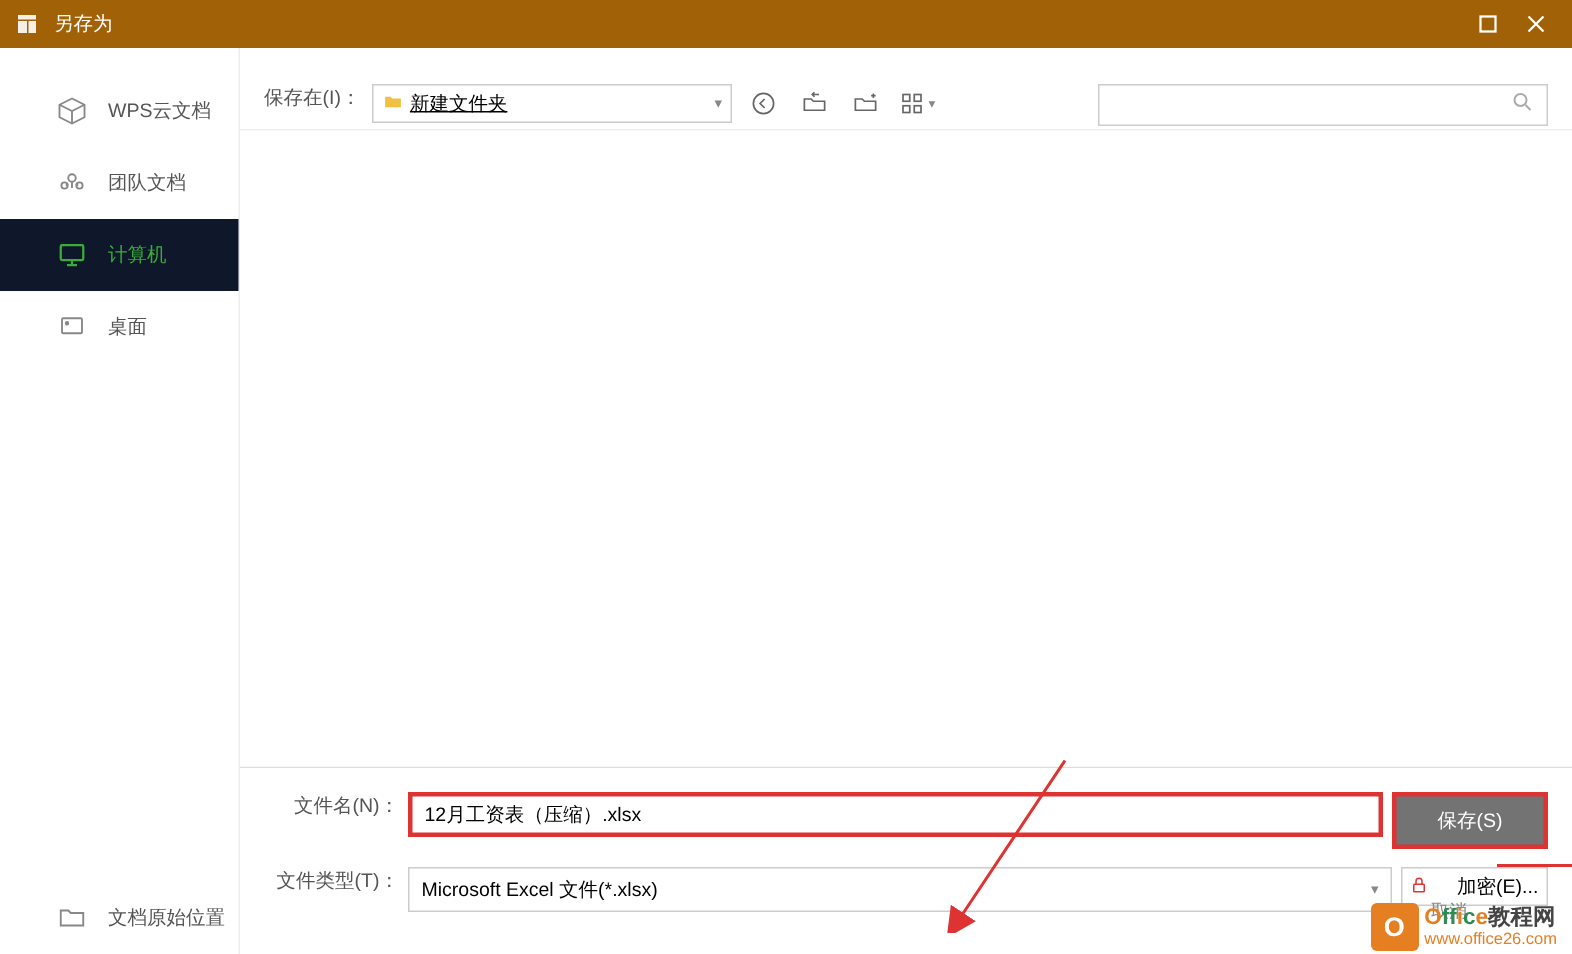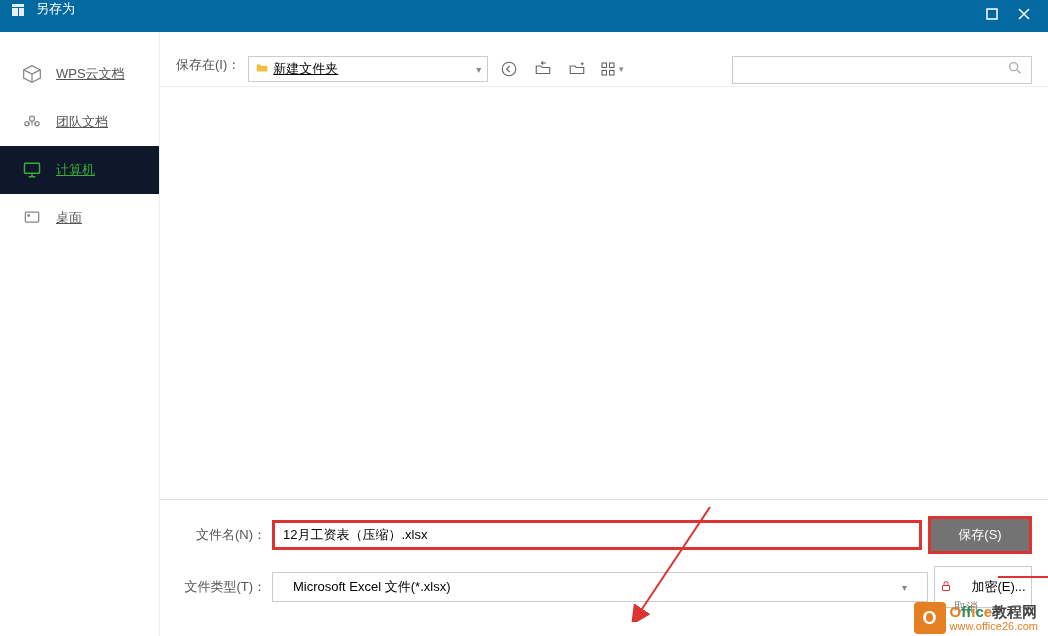--- a/index.html
+++ b/index.html
@@ -1,27 +1,27 @@
 <!DOCTYPE html>
 <html><head>
   <meta charset="utf-8">
   <style>
     * { margin: 0; padding: 0; box-sizing: border-box; font-family: "Microsoft YaHei", sans-serif; }
     body { width: 1048px; height: 636px; background: #fff; overflow: hidden; position: relative; }
     
-    .titlebar { height: 32px; background: #0369a1; display: flex; align-items: flex-start; padding: 0 8px; color: #fff; }
+    .titlebar { height: 32px; background: #a16207; display: flex; align-items: center; padding: 0 8px; color: #fff; }
     .titlebar-logo { width: 20px; height: 20px; margin-right: 8px; display: flex; align-items: center; justify-content: center; }
     .titlebar-title { flex: 1; font-size: 13px; }
     .titlebar-btn { width: 32px; height: 28px; display: flex; align-items: center; justify-content: center; cursor: pointer; }
     .titlebar-btn svg { stroke: #fff; }
     
     .main-area { display: flex; height: 604px; }
     
     .sidebar { width: 160px; background: #fff; border-right: 1px solid #eee; padding-top: 18px; display: flex; flex-direction: column; }
-    .sidebar-item { height: 48px; display: flex; align-items: center; padding-left: 20px; cursor: pointer; color: #555; font-size: 13px; text-decoration: underline; }
+    .sidebar-item { height: 48px; display: flex; align-items: center; padding-left: 36px; cursor: pointer; color: #555; font-size: 13px; }
     .sidebar-item.active { background: #0f172a; color: #39ac39; }
     .sidebar-item .icon { width: 24px; margin-right: 12px; display: flex; align-items: center; justify-content: center; }
     .sidebar-spacer { flex: 1; }
     
     .content { flex: 1; display: flex; flex-direction: column; }
     
     .toolbar { height: 48px; display: flex; align-items: flex-start; padding: 24px 16px 0 16px; gap: 8px; }
     .toolbar-label { font-size: 13px; color: #555; }
     .folder-select { display: flex; align-items: center; border: 1px solid #ccc; height: 26px; width: 240px; padding: 0 6px; cursor: pointer; font-size: 13px; }
     .folder-icon { color: #f0c040; margin-right: 4px; }
@@ -32,27 +32,27 @@
     .search-box { width: 300px; height: 28px; border: 1px solid #ccc; display: flex; align-items: center; padding: 0 8px; }
     .search-box input { border: none; outline: none; flex: 1; font-size: 13px; }
     .search-icon { color: #aaa; }
     
     .file-list { flex: 1; background: #fff; border-top: 1px solid #eee; margin-top: 6px; position: relative; }
     
     .arrow-red-1 { position: absolute; left: 470px; top: 415px; }
     .arrow-red-2 { position: absolute; left: 836px; top: 480px; }
     
     .bottom-panel { border-top: 1px solid #ddd; padding: 16px; }
-    .form-row { display: flex; align-items: center; margin-bottom: 12px; gap: 6px; }
+    .form-row { display: flex; align-items: flex-start; margin-bottom: 12px; gap: 6px; }
     .form-label { width: 90px; text-align: right; font-size: 13px; color: #555; }
     .filename-input { flex: 1; height: 30px; border: 3px solid #d33; padding: 0 8px; font-size: 13px; outline: none; }
-    .filetype-select { flex: 1; height: 30px; border: 1px solid #ccc; padding: 0 20px; font-size: 13px; display: flex; align-items: center; cursor: pointer; }
+    .filetype-select { flex: 1; height: 30px; border: 1px solid #ccc; padding: 0 8px; font-size: 13px; display: flex; align-items: center; cursor: pointer; }
     .filetype-select-text { flex: 1; }
     .save-btn { width: 98px; height: 32px; background: #737373; color: #fff; border: none; font-size: 13px; cursor: pointer; border: 3px solid #d33; box-sizing: content-box; }
-    .encrypt-btn { width: 98px; height: 42px; background: #fff; border: 1px solid #ccc; font-size: 13px; cursor: pointer; display: flex; align-items: center; justify-content: center; gap: 19px; }
+    .encrypt-btn { width: 98px; height: 26px; background: #fff; border: 1px solid #ccc; font-size: 13px; cursor: pointer; display: flex; align-items: center; justify-content: center; gap: 19px; }
     .encrypt-icon { color: #d33; }
     .cancel-btn { position: absolute; right: 70px; bottom: 20px; font-size: 12px; color: #888; }
     
     .watermark { position: absolute; right: 10px; bottom: 2px; display: flex; align-items: center; gap: 4px; }
     .watermark-icon { width: 32px; height: 32px; background: #e67e22; border-radius: 4px; display: flex; align-items: center; justify-content: center; color: #fff; font-weight: bold; font-size: 18px; }
     .watermark-text { display: flex; flex-direction: column; line-height: 1.1; }
     .watermark-title { font-size: 15px; font-weight: bold; }
     .wm-o { color: #e67e22; } .wm-f { color: #2e8b57; } .wm-rest { color: #444; }
     .watermark-url { font-size: 11px; color: #e67e22; }
   </style>
@@ -112,20 +112,28 @@
     <div class="sidebar-item">
       <span class="icon">
         <svg width="20" height="20" viewBox="0 0 24 24" fill="none" stroke="#888" stroke-width="1.5">
             <rect x="4" y="5" width="16" height="12" rx="1"></rect>
             <circle cx="8" cy="9" r="1" fill="#888"></circle>
           </svg>
       </span>
       <span>桌面</span>
     </div>
     <div class="sidebar-spacer"></div>
+    <div class="sidebar-item">
+      <span class="icon">
+        <svg width="20" height="20" viewBox="0 0 24 24" fill="none" stroke="#888" stroke-width="1.5">
+            <path d="M3 6h6l2 2h10v10H3z"></path>
+          </svg>
+      </span>
+      <span>文档原始位置</span>
+    </div>
   </div>
 
   <div class="content">
     <div class="toolbar">
       <span class="toolbar-label">保存在(I)：</span>
       <div class="folder-select">
         <span class="folder-icon">
           <svg width="14" height="14" viewBox="0 0 24 24" fill="#f0c040">
               <path d="M3 6h6l2 2h10v10H3z"></path>
             </svg>

